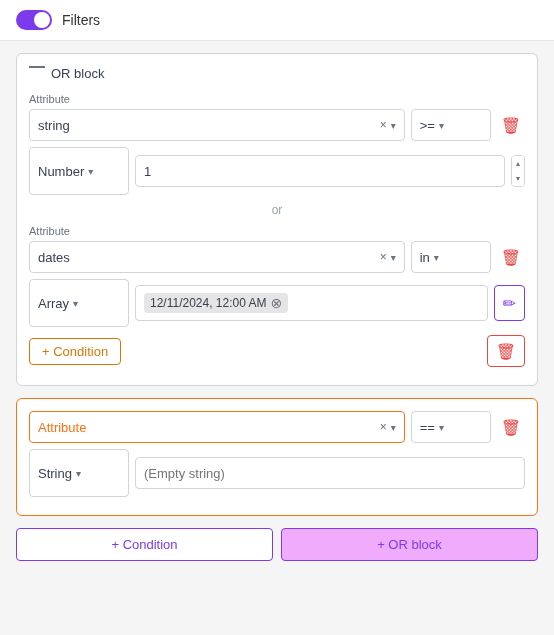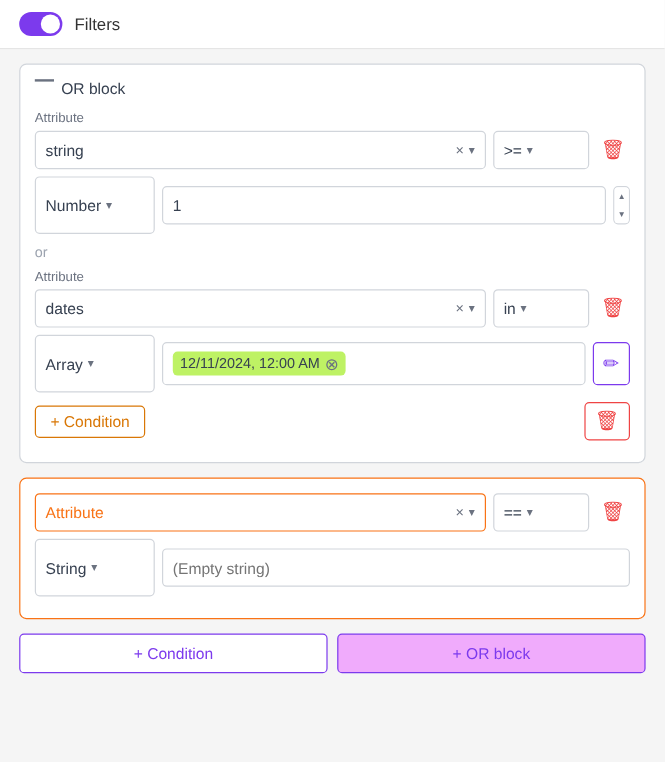--- a/index.html
+++ b/index.html
@@ -182,41 +182,42 @@
       border: none;
       cursor: pointer;
       flex: 1;
       font-size: 8px;
       color: #6b7280;
       padding: 0 4px;
       line-height: 1;
     }
 
     .or-divider {
+      text-align: center;
       color: #9ca3af;
       font-size: 12px;
       margin: 8px 0;
     }
 
     .tag-input {
       flex: 1;
       border: 1px solid #d1d5db;
       border-radius: 4px;
       padding: 4px 8px;
       font-size: 13px;
       background: white;
       min-height: 36px;
       display: flex;
       align-items: center;
       flex-wrap: wrap;
       gap: 4px;
     }
 
     .tag {
-      background: #bef264;
+      background: #e5e5e5;
       border-radius: 4px;
       padding: 2px 6px;
       font-size: 12px;
       color: #374151;
       display: flex;
       align-items: center;
       gap: 4px;
     }
 
     .tag-remove {

